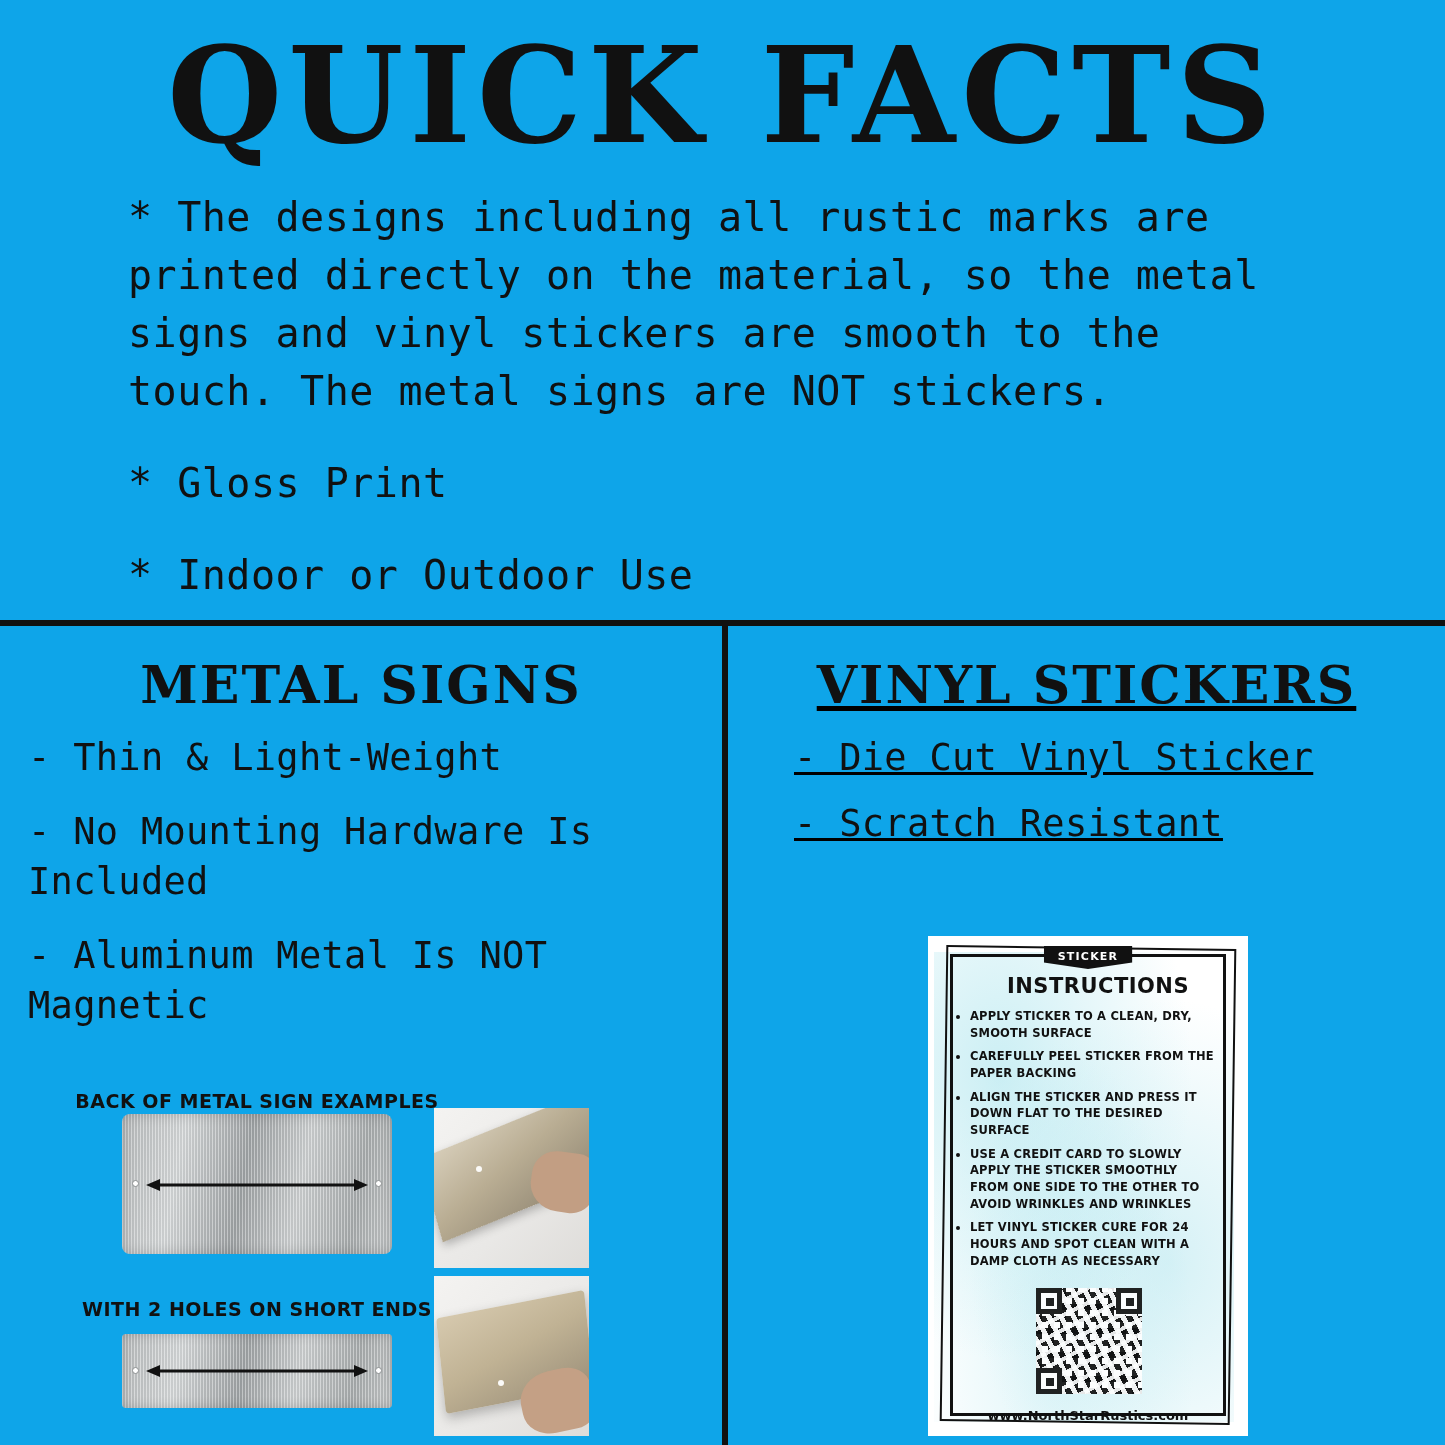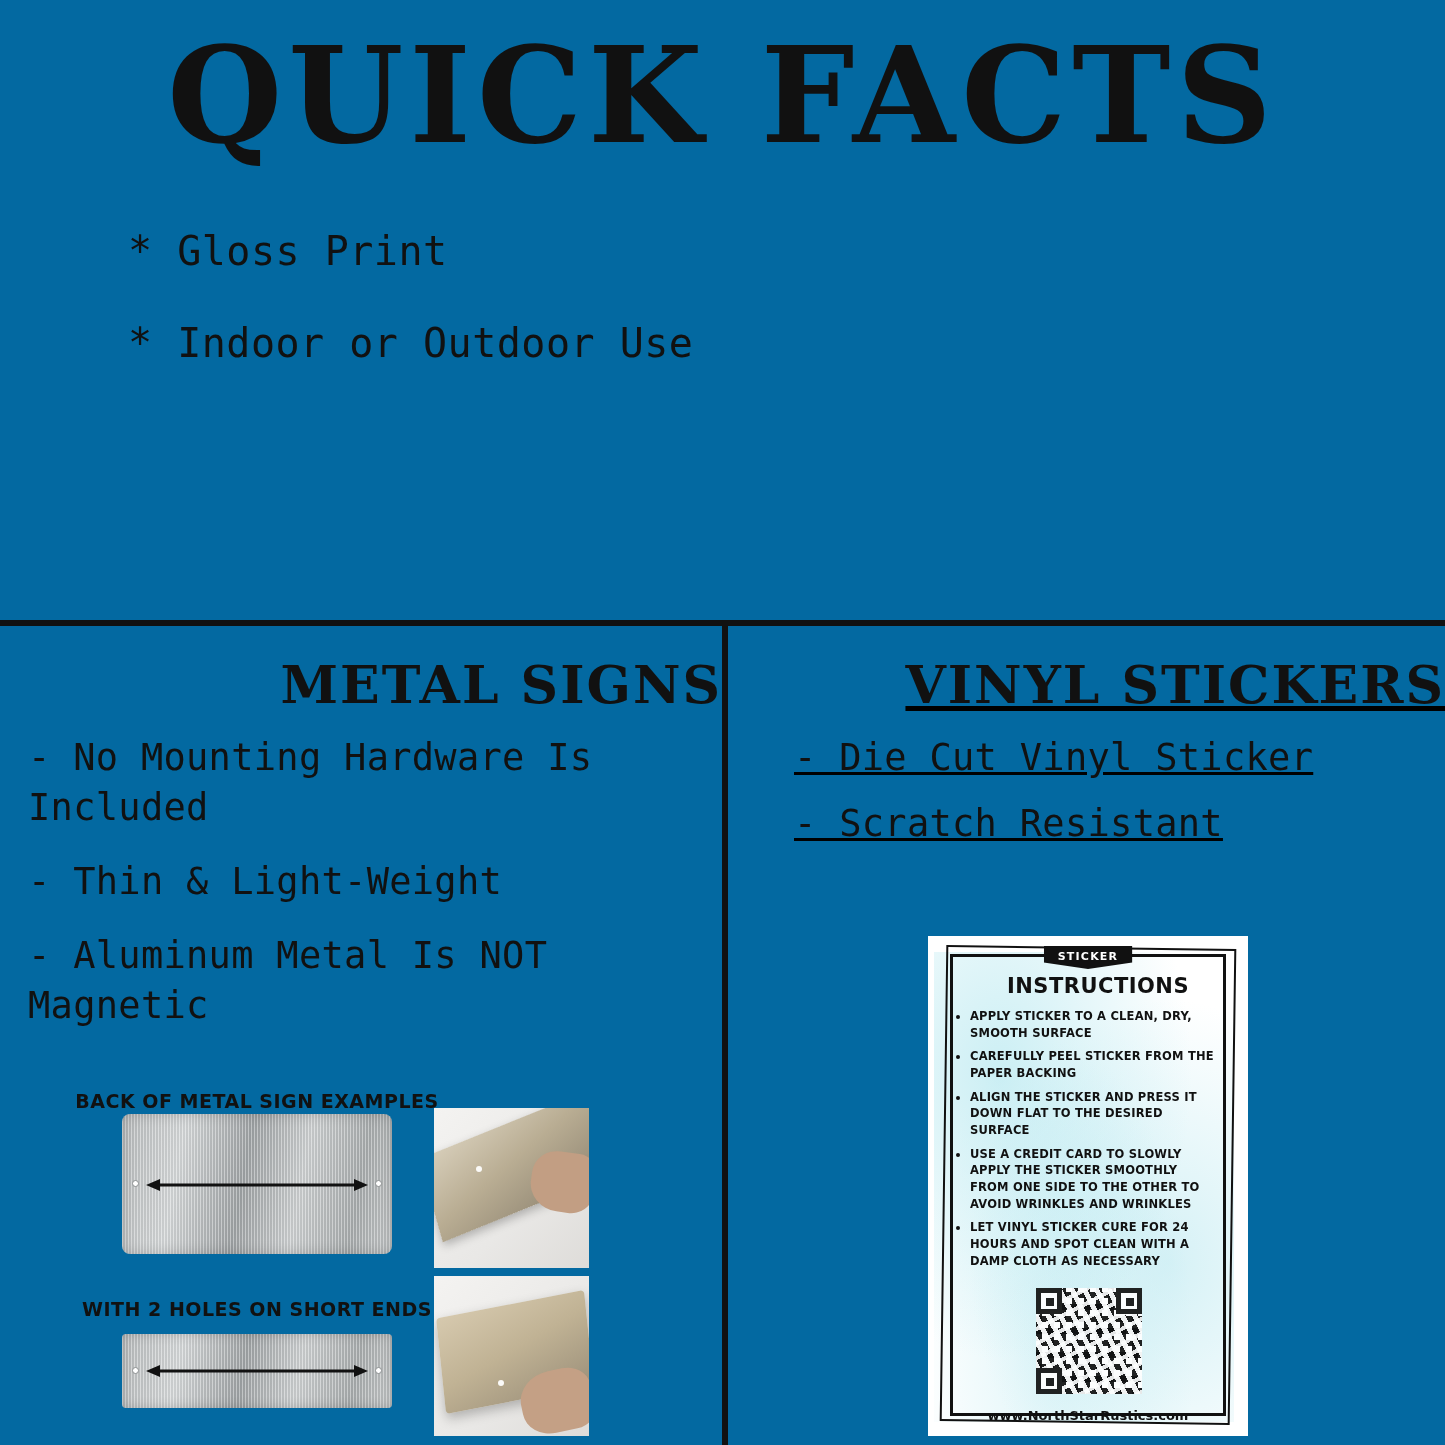--- a/index.html
+++ b/index.html
@@ -7,21 +7,21 @@
     width: 1445px;
     height: 1445px;
     background: #ffffff;
     font-family: "DejaVu Sans Mono", monospace;
     overflow: hidden;
   }
   .page {
     position: relative;
     width: 1445px;
     height: 1445px;
-    background: #0369a1;
+    background: #0ea5e9;
   }
 
   
   .top {
     position: absolute;
     left: 0; top: 0;
     width: 1445px;
     height: 622px;
   }
   .title {
@@ -76,21 +76,21 @@
     overflow: hidden;
   }
   .col-left { left: 0; width: 722px; }
   .col-right { left: 728px; width: 717px; text-decoration: underline; }
 
   .col-title {
     font-family: "DejaVu Serif", serif;
     font-weight: bold;
     font-size: 52px;
     letter-spacing: 2px;
-    text-align: right;
+    text-align: center;
     color: #111;
     padding-top: 28px;
   }
   .bullets {
     padding: 18px 22px 0 28px;
   }
   .bullet {
     font-size: 37px;
     line-height: 1.35;
     color: #111;
@@ -312,33 +312,34 @@
   }
 </style>
 </head>
 <body>
 
 <div class="page">
 
   <div class="top">
     <div class="title">QUICK FACTS</div>
     <div class="facts">
+      <div class="fact-main">* The designs including all rustic marks are printed directly on the material, so the metal signs and vinyl stickers are smooth to the touch. The metal signs are NOT stickers.</div>
       <div class="fact-line">* Gloss Print</div>
       <div class="fact-line">* Indoor or Outdoor Use</div>
     </div>
   </div>
 
   <div class="hr-main"></div>
   <div class="vr-main"></div>
 
   <div class="col col-left">
     <div class="col-title">METAL SIGNS</div>
     <div class="bullets">
+      <div class="bullet">- Thin &amp; Light-Weight</div>
       <div class="bullet">- No Mounting Hardware Is Included</div>
-      <div class="bullet">- Thin &amp; Light-Weight</div>
       <div class="bullet">- Aluminum Metal Is NOT Magnetic</div>
     </div>
 
     <div class="metal-imgs">
       <div class="caption" style="position:absolute; left:40px; top:4px; width:434px;">BACK OF METAL SIGN EXAMPLES</div>
 
       <div class="plate-big">
         <div class="hole" style="left:10px; top:66px;"></div>
         <div class="hole" style="right:10px; top:66px;"></div>
         <svg class="arrow-svg" style="left:24px; top:62px;" width="222" height="18" viewBox="0 0 222 18">

